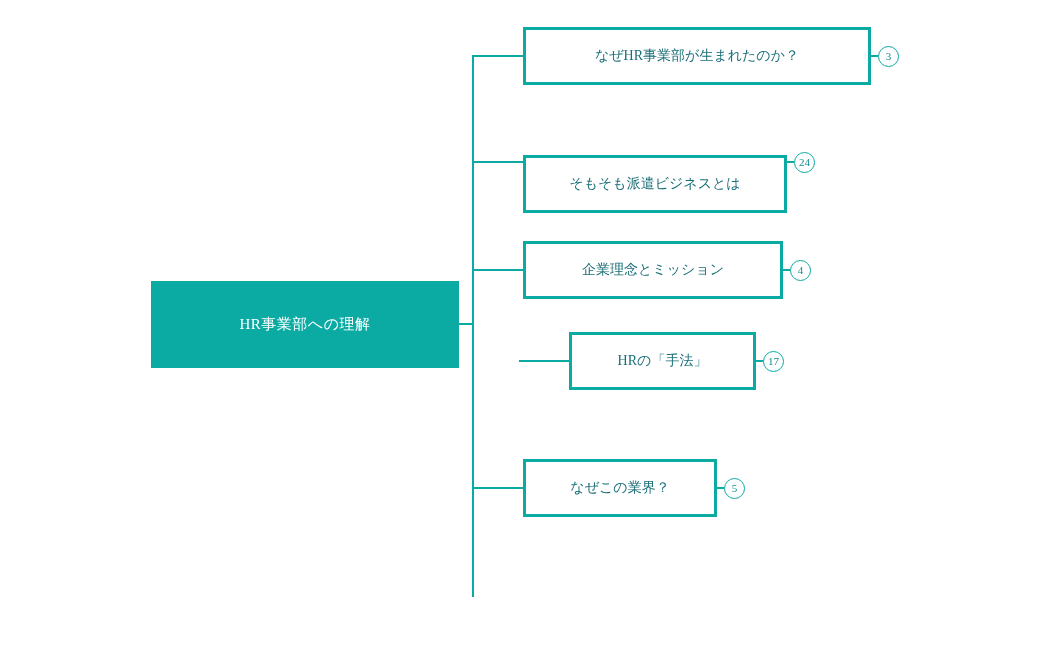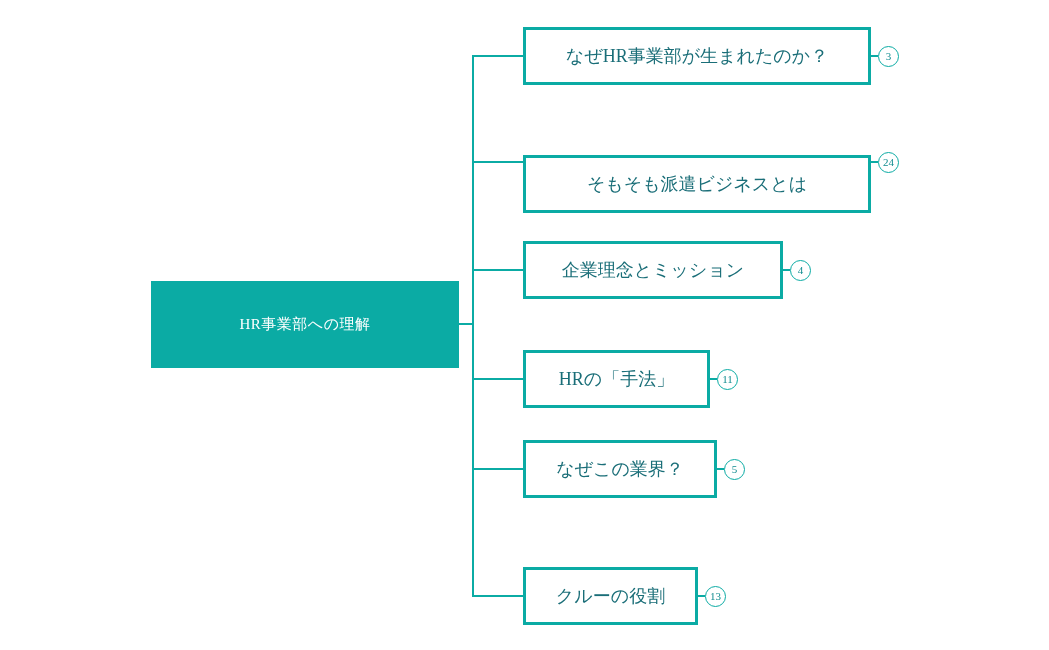--- a/index.html
+++ b/index.html
@@ -60,21 +60,21 @@
     flex: 0 0 auto;
   }
   .node {
     height: 58px;
     border: 3px solid var(--accent);
     background: var(--background);
     color: var(--node-text);
     display: flex;
     align-items: center;
     justify-content: center;
-    font-size: 18px;
+    font-size: 14px;
     flex: 0 0 auto;
     cursor: pointer;
     padding: 0 4px;
   }
   .badge-stub {
     width: 7px;
     height: 2px;
     background: var(--accent);
     flex: 0 0 auto;
   }
@@ -109,56 +109,48 @@
     <div class="h-line"></div>
     <div class="node" style="width:348px;">
       <span>なぜHR事業部が生まれたのか？</span>
     </div>
     <div class="badge-stub"></div>
     <div class="badge">3</div>
   </div>
 
   <div class="branch" style="top:133px;">
     <div class="h-line"></div>
-    <div class="node" style="width:348px;margin-top:44px;">
+    <div class="node" style="width:264px;margin-top:44px;">
       <span>そもそも派遣ビジネスとは</span>
     </div>
     <div class="badge-stub"></div>
     <div class="badge">24</div>
   </div>
 
   <div class="branch" style="top:241px;">
     <div class="h-line"></div>
     <div class="node" style="width:260px;align-items:center;">
       <span>企業理念とミッション</span>
     </div>
     <div class="badge-stub"></div>
     <div class="badge">4</div>
   </div>
 
-  <div class="branch" style="top:350px;">
+  <div class="branch" style="top:332px;padding-left:46px;">
     <div class="h-line"></div>
     <div class="node" style="width:187px;">
       <span>HRの「手法」</span>
     </div>
     <div class="badge-stub"></div>
-    <div class="badge">11</div>
+    <div class="badge">17</div>
   </div>
 
-  <div class="branch" style="top:440px;">
+  <div class="branch" style="top:459px;">
     <div class="h-line"></div>
     <div class="node" style="width:194px;">
       <span>なぜこの業界？</span>
     </div>
     <div class="badge-stub"></div>
     <div class="badge">5</div>
   </div>
 
-  <div class="branch" style="top:567px;">
-    <div class="h-line"></div>
-    <div class="node" style="width:175px;">
-      <span>クルーの役割</span>
-    </div>
-    <div class="badge-stub"></div>
-    <div class="badge">13</div>
-  </div>
 
 </div>
 
 </body></html>

